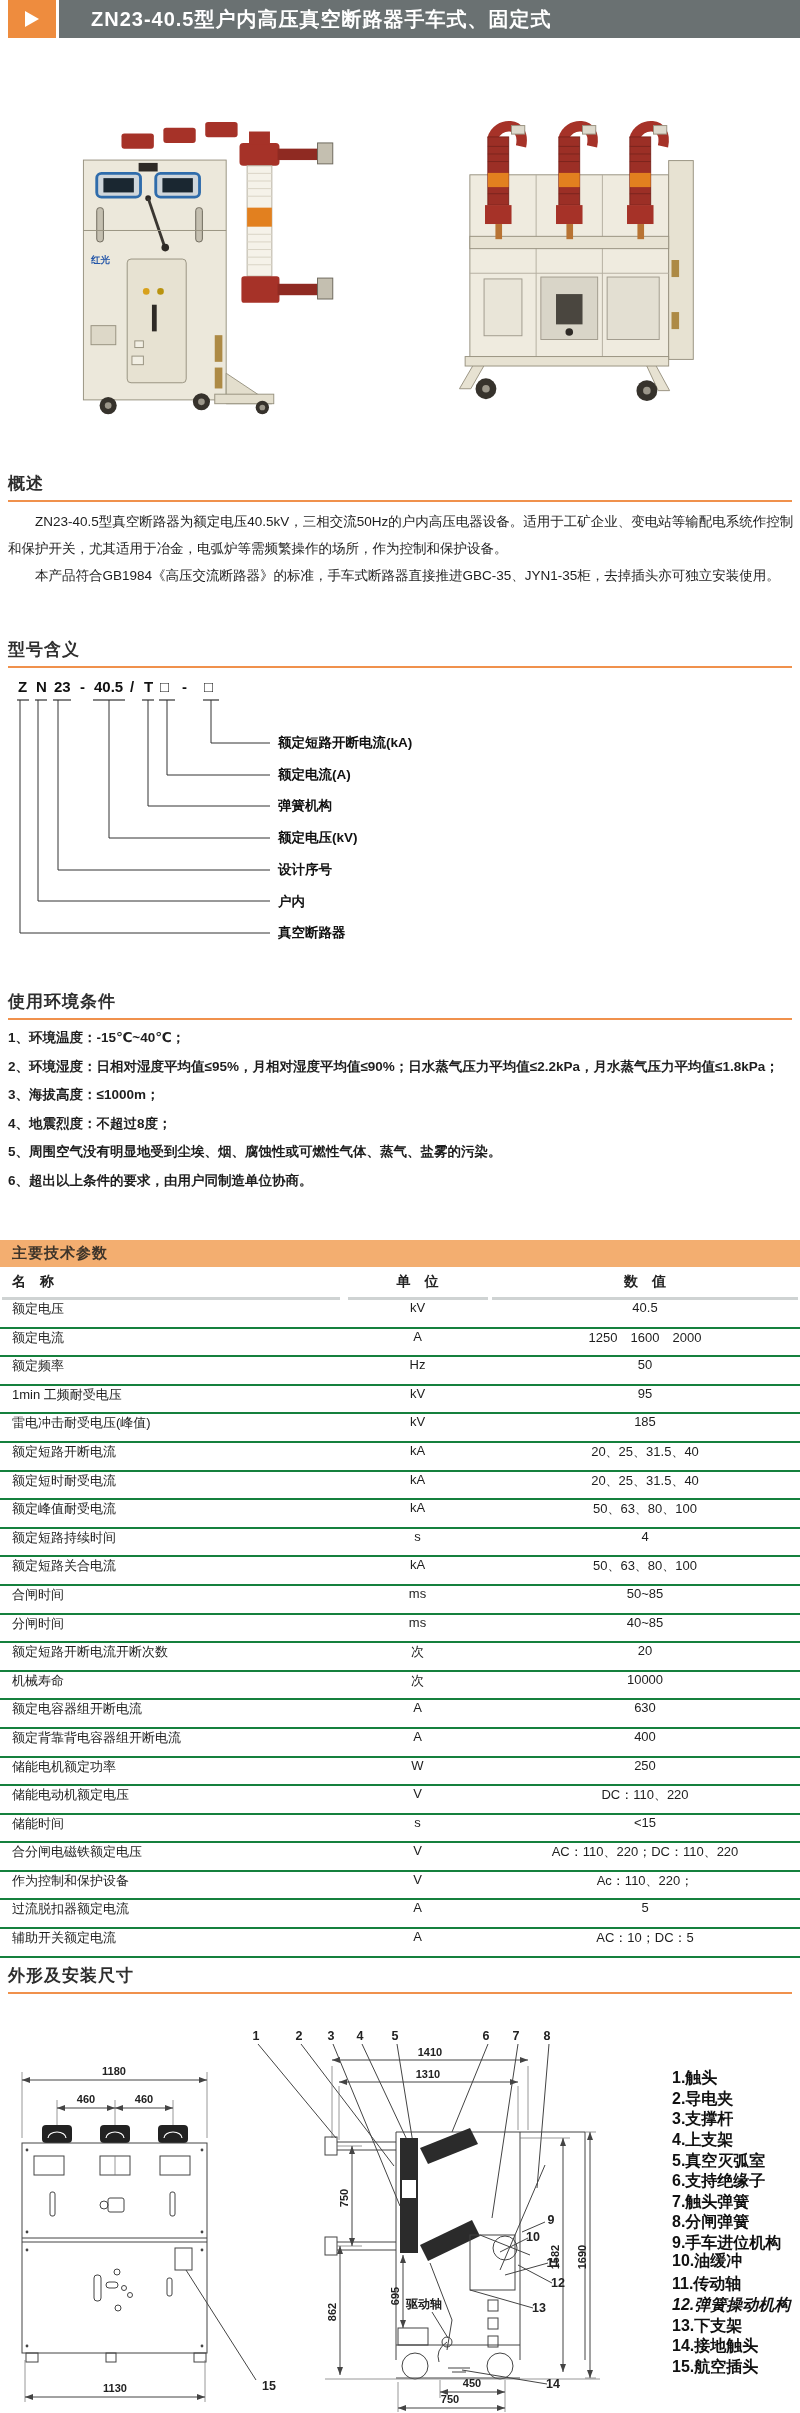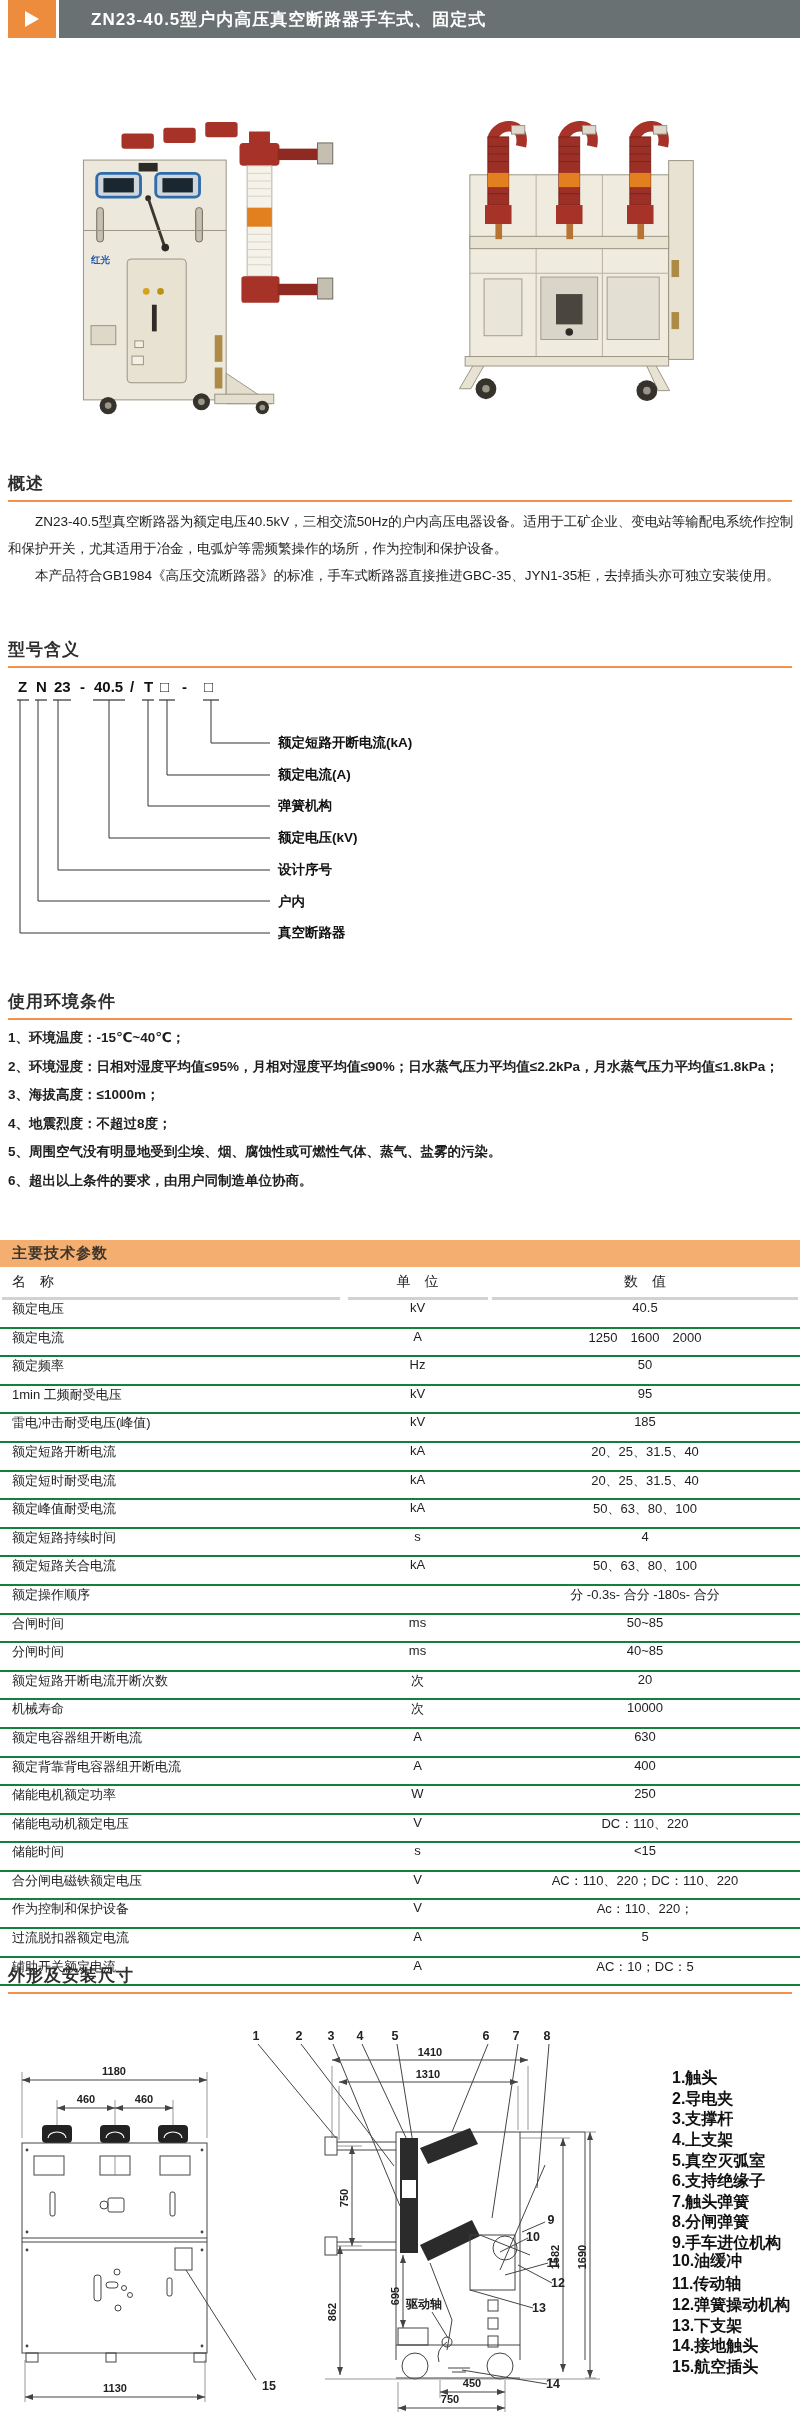--- a/index.html
+++ b/index.html
@@ -3,21 +3,21 @@
 <meta charset="utf-8">
 <style>
   html,body{margin:0;padding:0;background:#fff;}
   body{font-family:"Liberation Sans","DejaVu Sans",sans-serif;color:#222;}
   .page{position:relative;width:800px;height:2413px;background:#fff;overflow:hidden;}
 
   
   .hdr-icon{position:absolute;left:8px;top:0;width:48px;height:38px;background:#ee8c3e;display:flex;align-items:center;justify-content:center;}
   .hdr-icon .tri{width:0;height:0;border-left:14px solid #fff;border-top:8px solid transparent;border-bottom:8px solid transparent;}
   .hdr-bar{position:absolute;left:59px;top:0;width:741px;height:38px;background:#6a7172;display:flex;align-items:center;}
-  .hdr-title{color:#fff;font-size:17px;font-weight:bold;margin-left:32px;letter-spacing:1px;white-space:nowrap;}
+  .hdr-title{color:#fff;font-size:20px;font-weight:bold;margin-left:32px;letter-spacing:1px;white-space:nowrap;}
 
   
   .photo{position:absolute;}
   .photo svg{display:block;}
 
   
   .sec-head{position:absolute;left:8px;width:784px;}
   .sec-title{font-size:17px;font-weight:bold;color:#2e2e2e;letter-spacing:1px;}
   .sec-underline{height:2px;background:#f0914c;margin-top:5px;}
 
@@ -25,21 +25,21 @@
   .overview-text p{margin:0;text-indent:2em;}
 
   .model-diagram{position:absolute;left:8px;top:670px;width:784px;height:300px;}
   .model-diagram svg{position:absolute;left:0;top:0;}
   .model-label{position:absolute;left:270px;font-size:13.5px;font-weight:600;color:#111;white-space:nowrap;line-height:18px;}
 
   .env-list{position:absolute;left:8px;top:1024px;width:786px;font-size:13.5px;line-height:28.6px;color:#1e1e1e;font-weight:bold;}
 
   .params-bar{position:absolute;left:0;top:1240px;width:800px;height:27px;background:#f3ae70;display:flex;align-items:center;}
   .params-bar span{font-size:15px;font-weight:bold;color:#3d342a;margin-left:12px;letter-spacing:1px;}
-  .thead{position:absolute;left:0;top:1268px;width:800px;height:28px;display:flex;align-items:center;font-weight:normal;font-size:14px;color:#222;}
+  .thead{position:absolute;left:0;top:1268px;width:800px;height:28px;display:flex;align-items:center;font-weight:bold;font-size:14px;color:#222;}
   .c-name{flex:0 0 345px;padding-left:12px;box-sizing:border-box;text-align:left;}
   .c-unit{flex:0 0 145px;text-align:center;}
   .c-value{flex:1 1 auto;text-align:center;}
   .tsep{position:absolute;top:1297px;height:3px;background:#cfd3d3;}
   .tbody{position:absolute;left:0;top:1300px;width:800px;}
   .trow{display:flex;align-items:flex-start;height:26.6px;border-bottom:2px solid #15803d;font-size:13px;color:#1e1e1e;}
 
   .drawings{position:absolute;left:0;top:2020px;width:800px;height:393px;}
   .drawings svg{position:absolute;left:0;top:0;}
   .part-item{position:absolute;left:672px;font-size:16px;font-weight:600;color:#111;white-space:nowrap;line-height:15px;}
@@ -311,25 +311,20 @@
       </div>
       <div class="trow">
         <span class="c-name">额定短路持续时间</span>
         <span class="c-unit">s</span>
         <span class="c-value">4</span>
       </div>
       <div class="trow">
         <span class="c-name">额定短路关合电流</span>
         <span class="c-unit">kA</span>
         <span class="c-value">50、63、80、100</span>
-      </div>
-      <div class="trow">
-        <span class="c-name">额定操作顺序</span>
-        <span class="c-unit"></span>
-        <span class="c-value">分 -0.3s- 合分 -180s- 合分</span>
       </div>
       <div class="trow">
         <span class="c-name">合闸时间</span>
         <span class="c-unit">ms</span>
         <span class="c-value">50~85</span>
       </div>
       <div class="trow">
         <span class="c-name">分闸时间</span>
         <span class="c-unit">ms</span>
         <span class="c-value">40~85</span>
@@ -574,20 +569,20 @@
         <span class="part-item" style="top: 70.64px;">2.导电夹</span>
         <span class="part-item" style="top: 91.28px;">3.支撑杆</span>
         <span class="part-item" style="top: 111.92px;">4.上支架</span>
         <span class="part-item" style="top: 132.56px;">5.真空灭弧室</span>
         <span class="part-item" style="top: 153.2px;">6.支持绝缘子</span>
         <span class="part-item" style="top: 173.84px;">7.触头弹簧</span>
         <span class="part-item" style="top: 194.48px;">8.分闸弹簧</span>
         <span class="part-item" style="top: 215.12px;">9.手车进位机构</span>
         <span class="part-item" style="top: 233px;">10.油缓冲</span>
         <span class="part-item" style="top: 256.4px;">11.传动轴</span>
-        <span class="part-item" style="top: 277.04px;">12.弹簧操动机构</span>
+        <span class="part-item" style="top: 277.04px; font-style: italic;">12.弹簧操动机构</span>
         <span class="part-item" style="top: 297.68px;">13.下支架</span>
         <span class="part-item" style="top: 318.32px;">14.接地触头</span>
         <span class="part-item" style="top: 338.96px;">15.航空插头</span>
       </div>
   </div>
 
 </div>
 
 </body></html>

